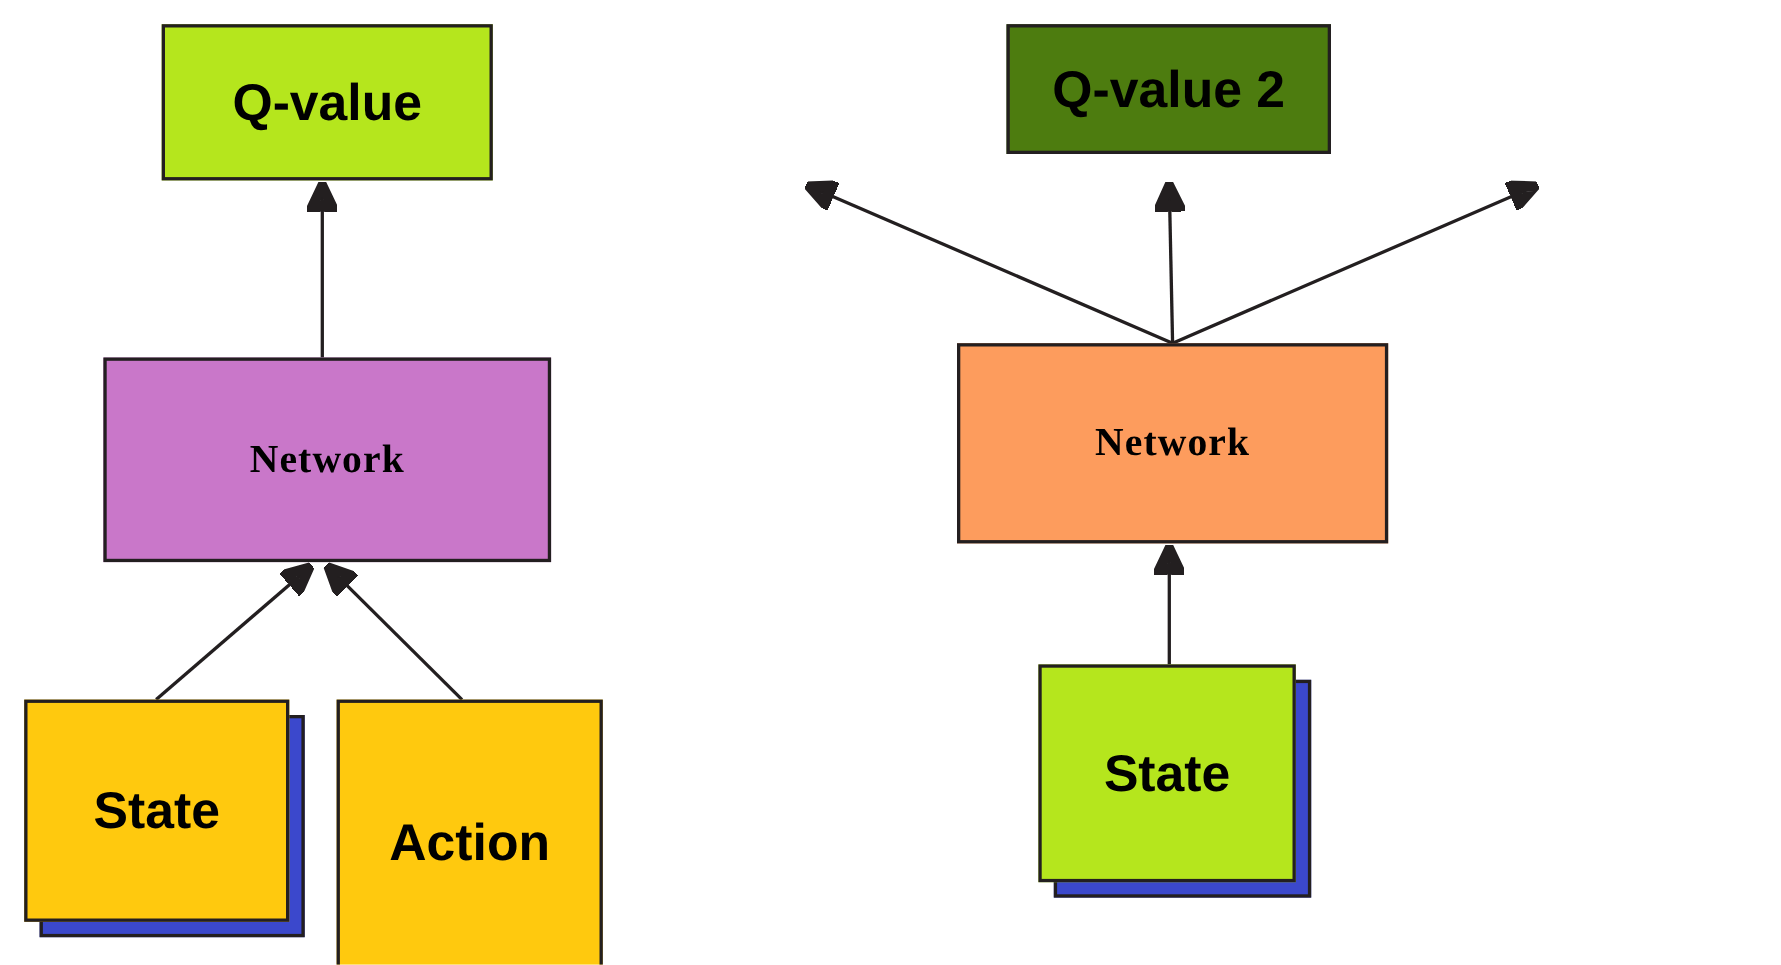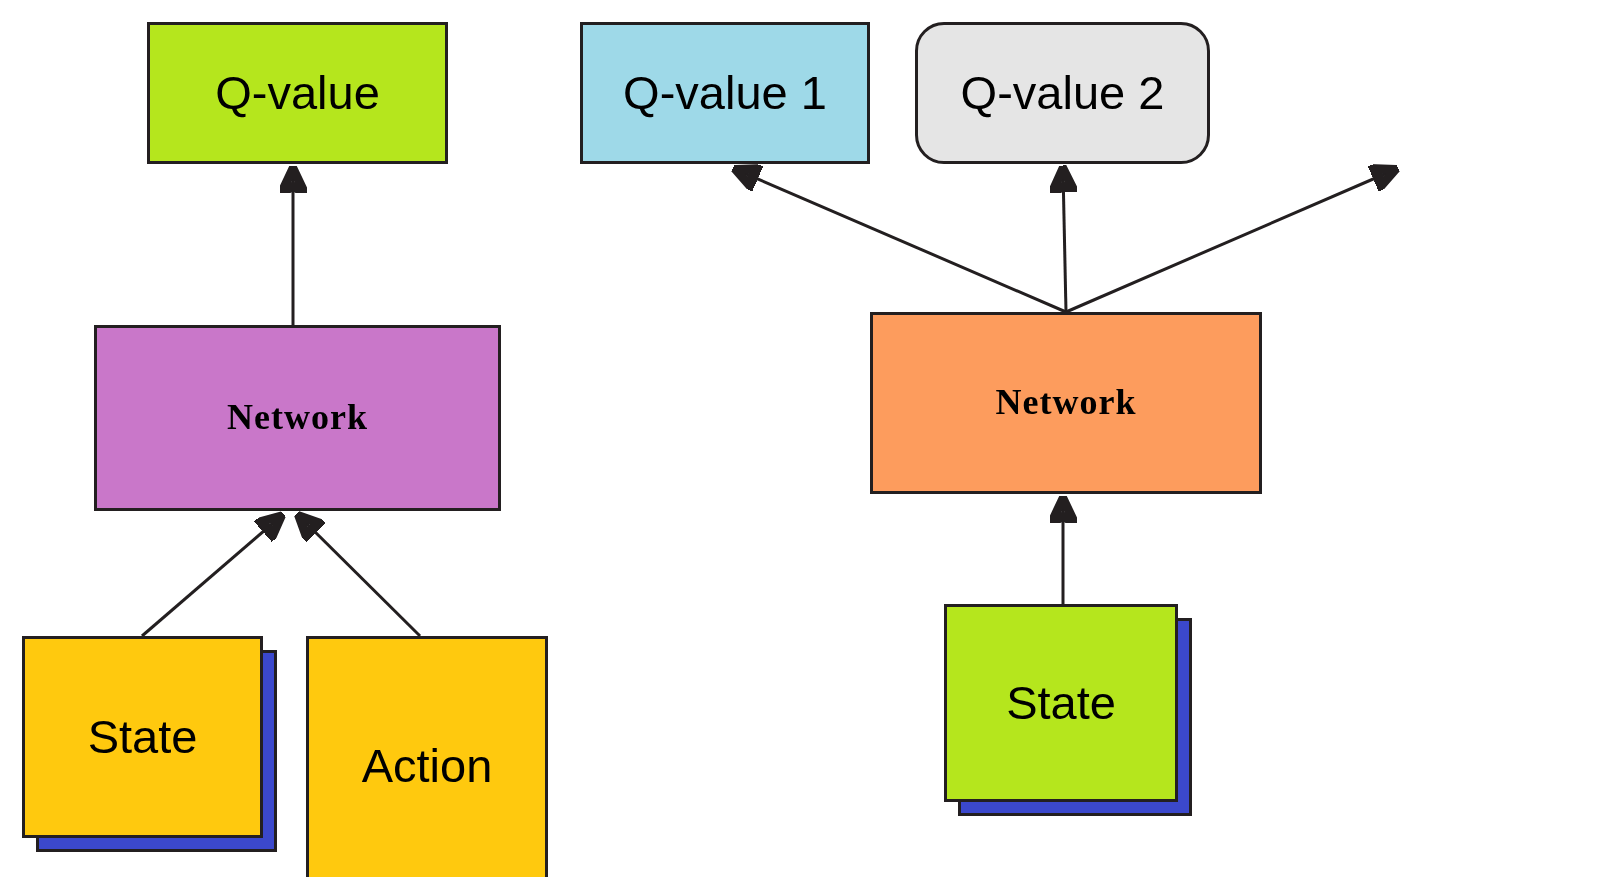--- a/index.html
+++ b/index.html
@@ -22,20 +22,21 @@
     display: flex;
     align-items: center;
     justify-content: center;
     text-align: center;
     z-index: 3;
   }
   .node .label {
     display: block;
     line-height: 1.1;
     color: #000000;
+    font-weight: bold;
   }
   .label-sans {
     font-family: "Liberation Sans", sans-serif;
     font-weight: 400;
     font-size: 47px;
     letter-spacing: 0px;
   }
   .label-serif {
     font-family: "Liberation Serif", serif;
     font-weight: 700;
@@ -100,25 +101,22 @@
 
   <div class="shadow" style="left:36px; top:650px; width:241px; height:202px; background:#3b48cc;"></div>
   <div class="node" style="left:22px; top:636px; width:241px; height:202px; background:#ffc90e;">
     <span class="label label-sans">State</span>
   </div>
 
   <div class="node" style="left:306px; top:636px; width:242px; height:259px; background:#ffc90e;">
     <span class="label label-sans">Action</span>
   </div>
 
-  <div class="node" style="left:580px; top:22px; width:290px; height:142px; background:#9ed9e8;">
-    <span class="label label-sans">Q-value 1</span>
-  </div>
 
-  <div class="node" style="left:915px; top:22px; width:295px; height:142px; background:#e5e5e5;border-radius:29px;">
+  <div class="node" style="left:915px; top:22px; width:295px; height:118px; background:#4d7c0f;">
     <span class="label label-sans">Q-value 2</span>
   </div>
 
 
   <div class="node" style="left:870px; top:312px; width:392px; height:182px; background:#fd9c5d;">
     <span class="label label-serif">Network</span>
   </div>
 
   <div class="shadow" style="left:958px; top:618px; width:234px; height:198px; background:#3b48cc;"></div>
   <div class="node" style="left:944px; top:604px; width:234px; height:198px; background:#b5e61d;">

